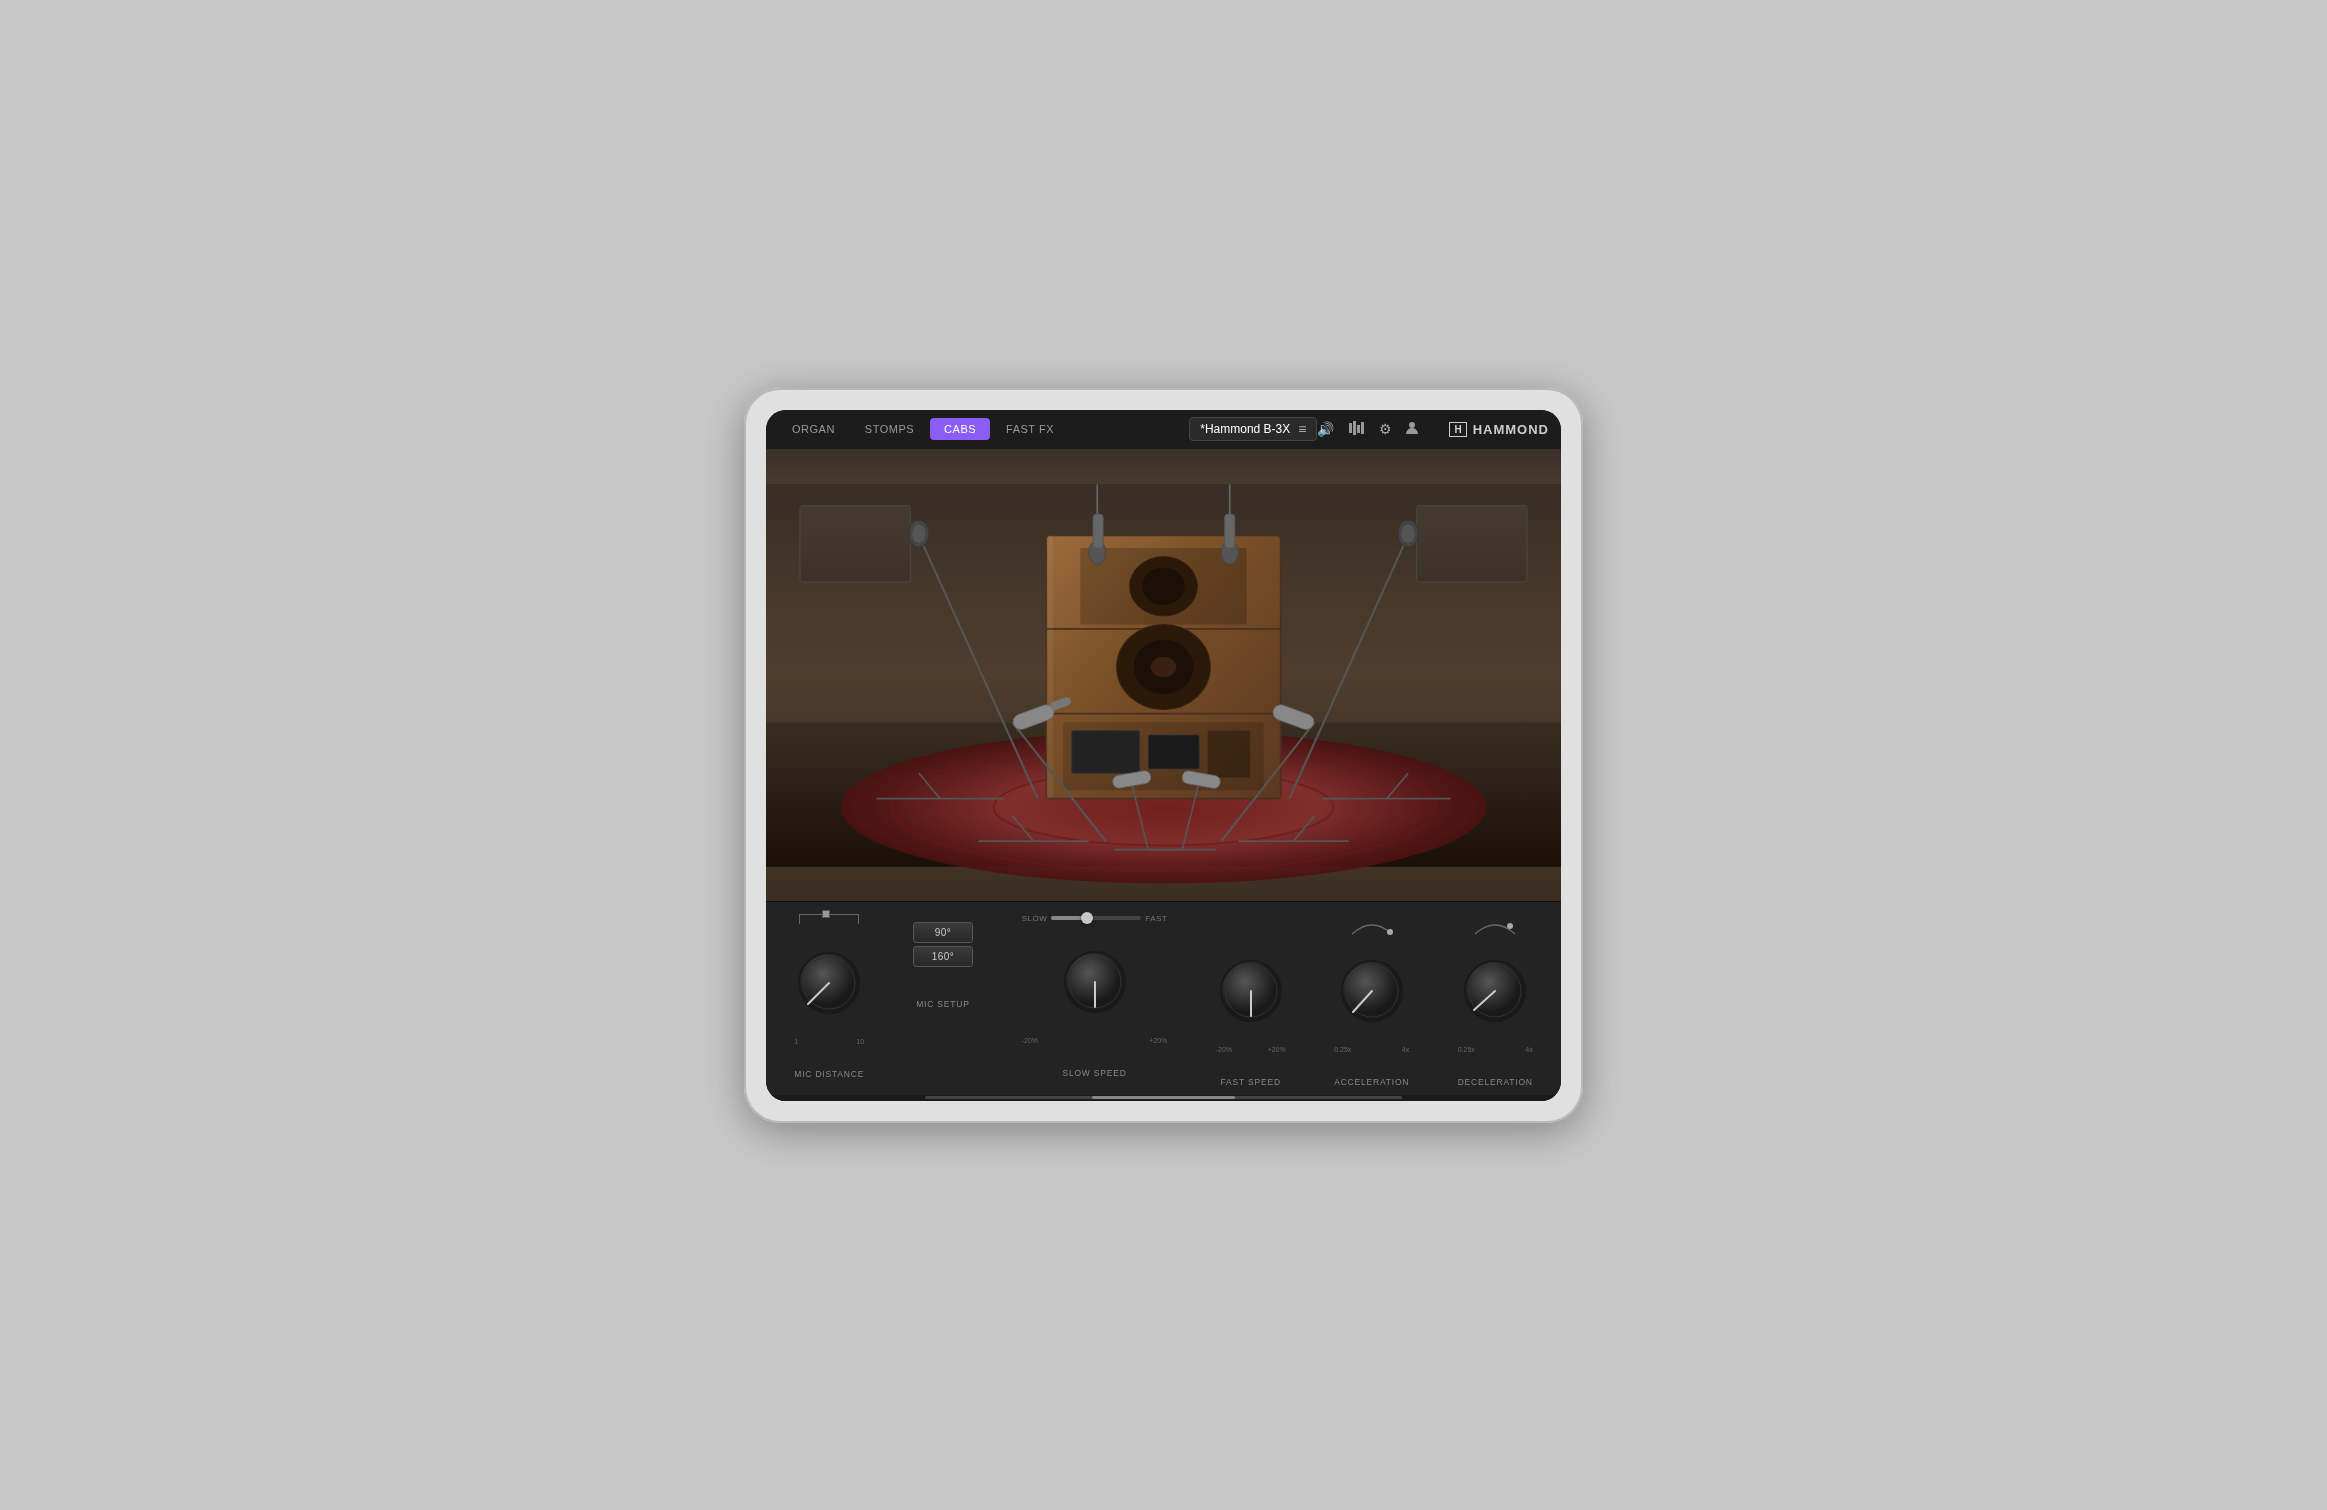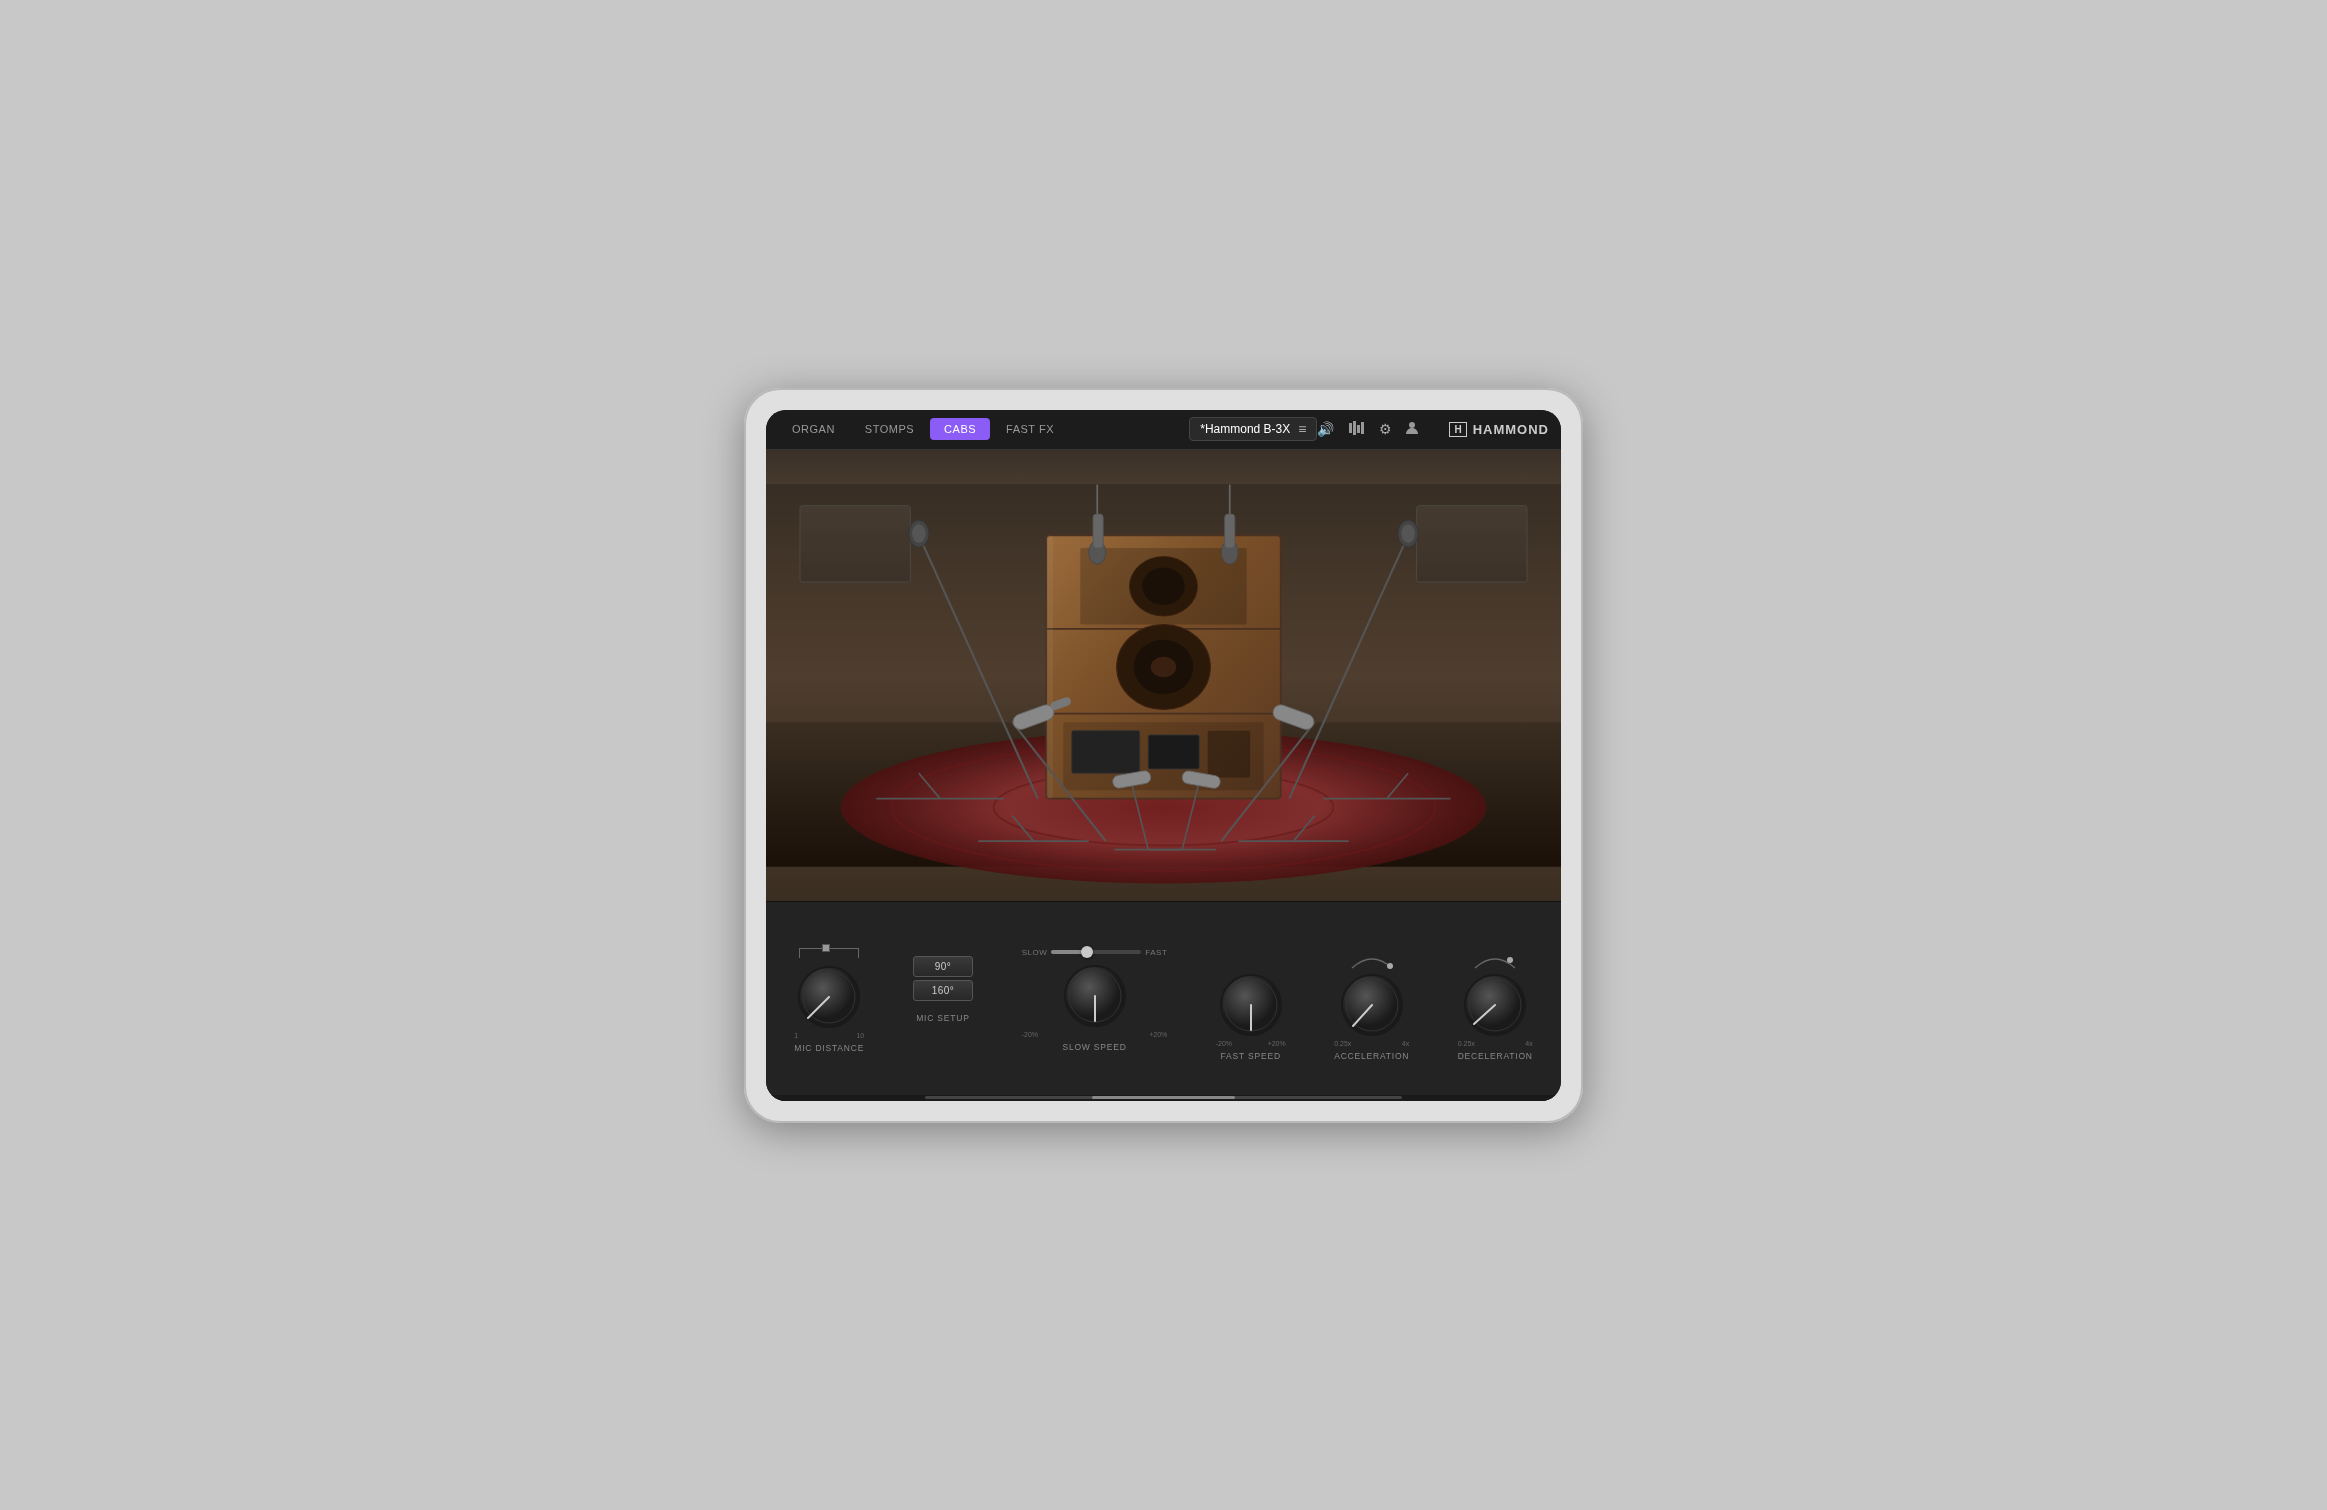--- a/index.html
+++ b/index.html
@@ -159,22 +159,21 @@
       display: flex;
       align-items: flex-start;
       gap: 24px;
       flex: 1;
       justify-content: space-around;
     }
     .knob-group {
       display: flex;
       flex-direction: column;
       align-items: center;
-      gap: 0;
-      margin-top: 34px;
+      gap: 20px;
     }
     .knob-label {
       color: #888;
       font-size: 8.5px;
       letter-spacing: 0.8px;
       text-transform: uppercase;
       margin-top: 4px;
     }
     .knob-range {
       display: flex;

